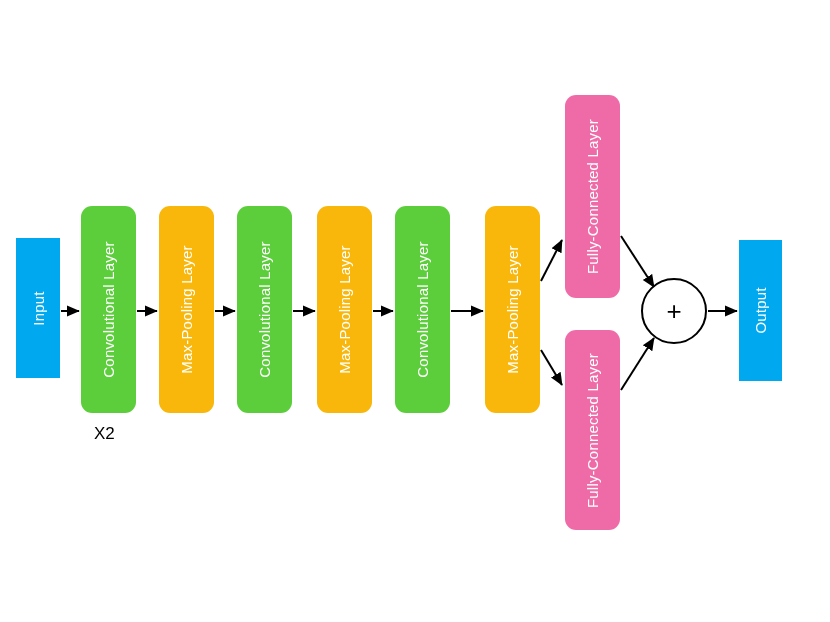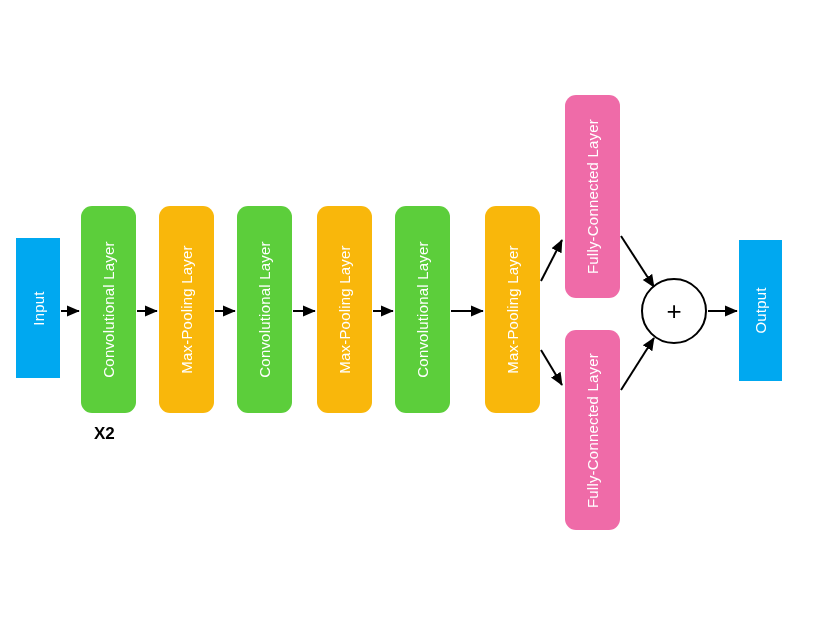--- a/index.html
+++ b/index.html
@@ -33,21 +33,21 @@
   }
   .io-node {
     border-radius: 0;
   }
   .layer-node {
     border-radius: 11px;
   }
   .repeat-label {
     position: absolute;
     color: #000000;
-    font-weight: bold;
+    font-weight: normal;
     font-size: 17px;
     font-family: "Liberation Sans", sans-serif;
     white-space: nowrap;
   }
   .sum-node {
     position: absolute;
     box-sizing: border-box;
     border: 2px solid #000000;
     border-radius: 50%;
     background: #ffffff;

